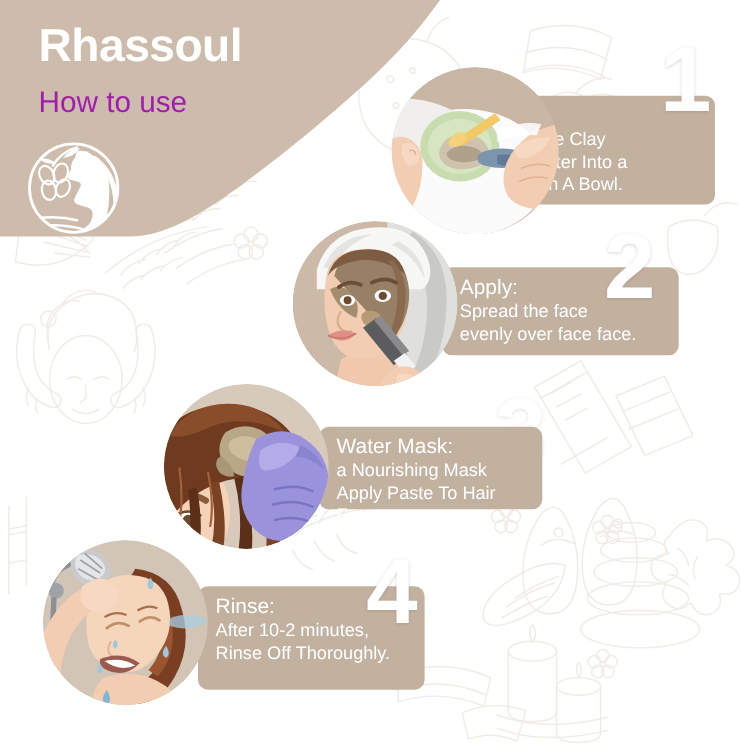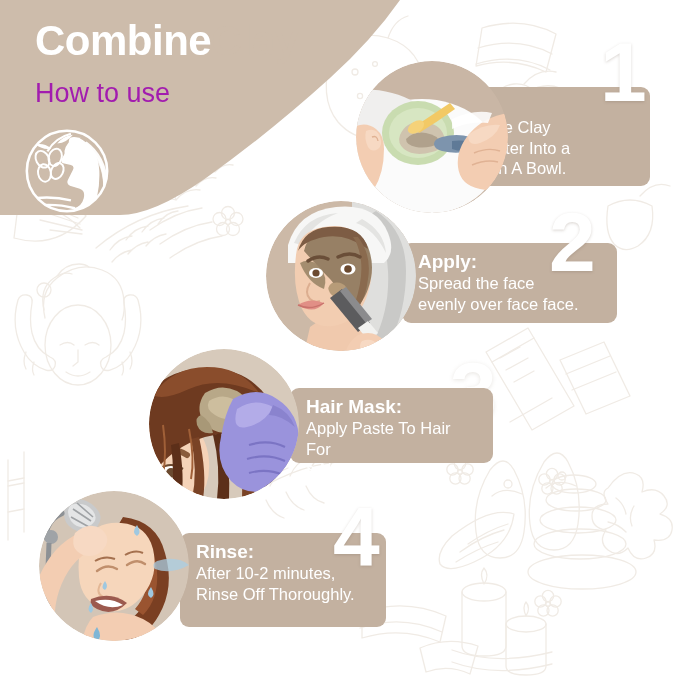--- a/index.html
+++ b/index.html
@@ -37,21 +37,21 @@
     background:#c3b1a0;
     border-radius:9px;
     color:#ffffff;
   }
   .step-num {
     position:absolute; z-index:5;
     color:#ffffff; font-weight:bold; line-height:0.82;
     text-shadow:0 1px 3px rgba(120,100,85,.28);
   }
   .step-num.behind { z-index:2; }
-  .step-head { font-size:19px; font-weight:bold; line-height:1.1; }
+  .step-head { font-size:19px; font-weight:normal; line-height:1.1; }
   .step-body { font-size:16.5px; font-weight:400; line-height:1.25; }
   .step-box .pad { padding:9px 14px 10px 16px; }
 </style>
 </head>
 <body>
 
 <div id="canvas">
 
   <svg class="bg-pattern" viewBox="0 0 679 679" width="679" height="679">
     <g fill="none" stroke="#f0ebe5" stroke-width="1.3" stroke-linecap="round" stroke-linejoin="round">
@@ -242,21 +242,21 @@
         <path d="M184 106 l44 -14"></path>
       </g>
     </g>
   </svg>
 
   <svg class="header-blob" viewBox="0 0 400 250" width="400" height="250">
     <path d="M0 0 L400 0 Q372 40 330 78 Q268 134 206 178 Q152 216 118 215 L0 215 Z" fill="#cdbcab"></path>
   </svg>
 
   <div class="title">
-    <span class="w-white">Combine</span><span class="w-tan">Clay</span>
+    <span class="w-white">Rhassoul</span><span class="w-tan">Clay</span>
   </div>
   <div class="subtitle">How to use</div>
 
   <svg class="logo" viewBox="0 0 100 100" width="98" height="98">
     <defs>
       <clipPath id="logoclip">
           <circle cx="50" cy="50" r="41"></circle>
         </clipPath>
     </defs>
     <circle cx="50" cy="50" r="41" fill="none" stroke="#ffffff" stroke-width="2.6"></circle>
@@ -386,23 +386,23 @@
       <path d="M102 120 l10 12 l-10 7 l-10 -12z" fill="#f2f2f0"></path>
 
       <path d="M92 134 q16 -6 26 6 q12 14 8 32 l-46 0 q-6 -26 12 -38z" fill="#f3cdb2"></path>
       <path d="M96 140 q10 -4 16 4 q5 8 2 14 q-12 2 -18 -6 q-4 -8 0 -12z" fill="#f7d9c3"></path>
     </g>
   </svg>
 
   <div class="step-num behind" style="left:450px; top:358px; font-size:84px; text-shadow:0 1px 4px rgba(150,135,118,.22);">3</div>
   <div class="step-box" style="left:290px; top:388px; width:203px; height:75px;">
     <div class="pad">
-      <div class="step-head">Hair Mask:</div>
+      <div class="step-head">Water Mask:</div>
+      <div class="step-body">a Nourishing Mask</div>
       <div class="step-body">Apply Paste To Hair For</div>
-      <div class="step-body">a Nourishing Mask</div>
     </div>
   </div>
   <svg class="step-circle" style="left:149px; top:349px;" viewBox="0 0 150 150" width="150" height="150">
     <defs>
         <clipPath id="c3">
           <circle cx="75" cy="75" r="75"></circle>
         </clipPath>
       </defs>
     <g clip-path="url(#c3)">
       <rect width="150" height="150" fill="#d7cabb"></rect>

